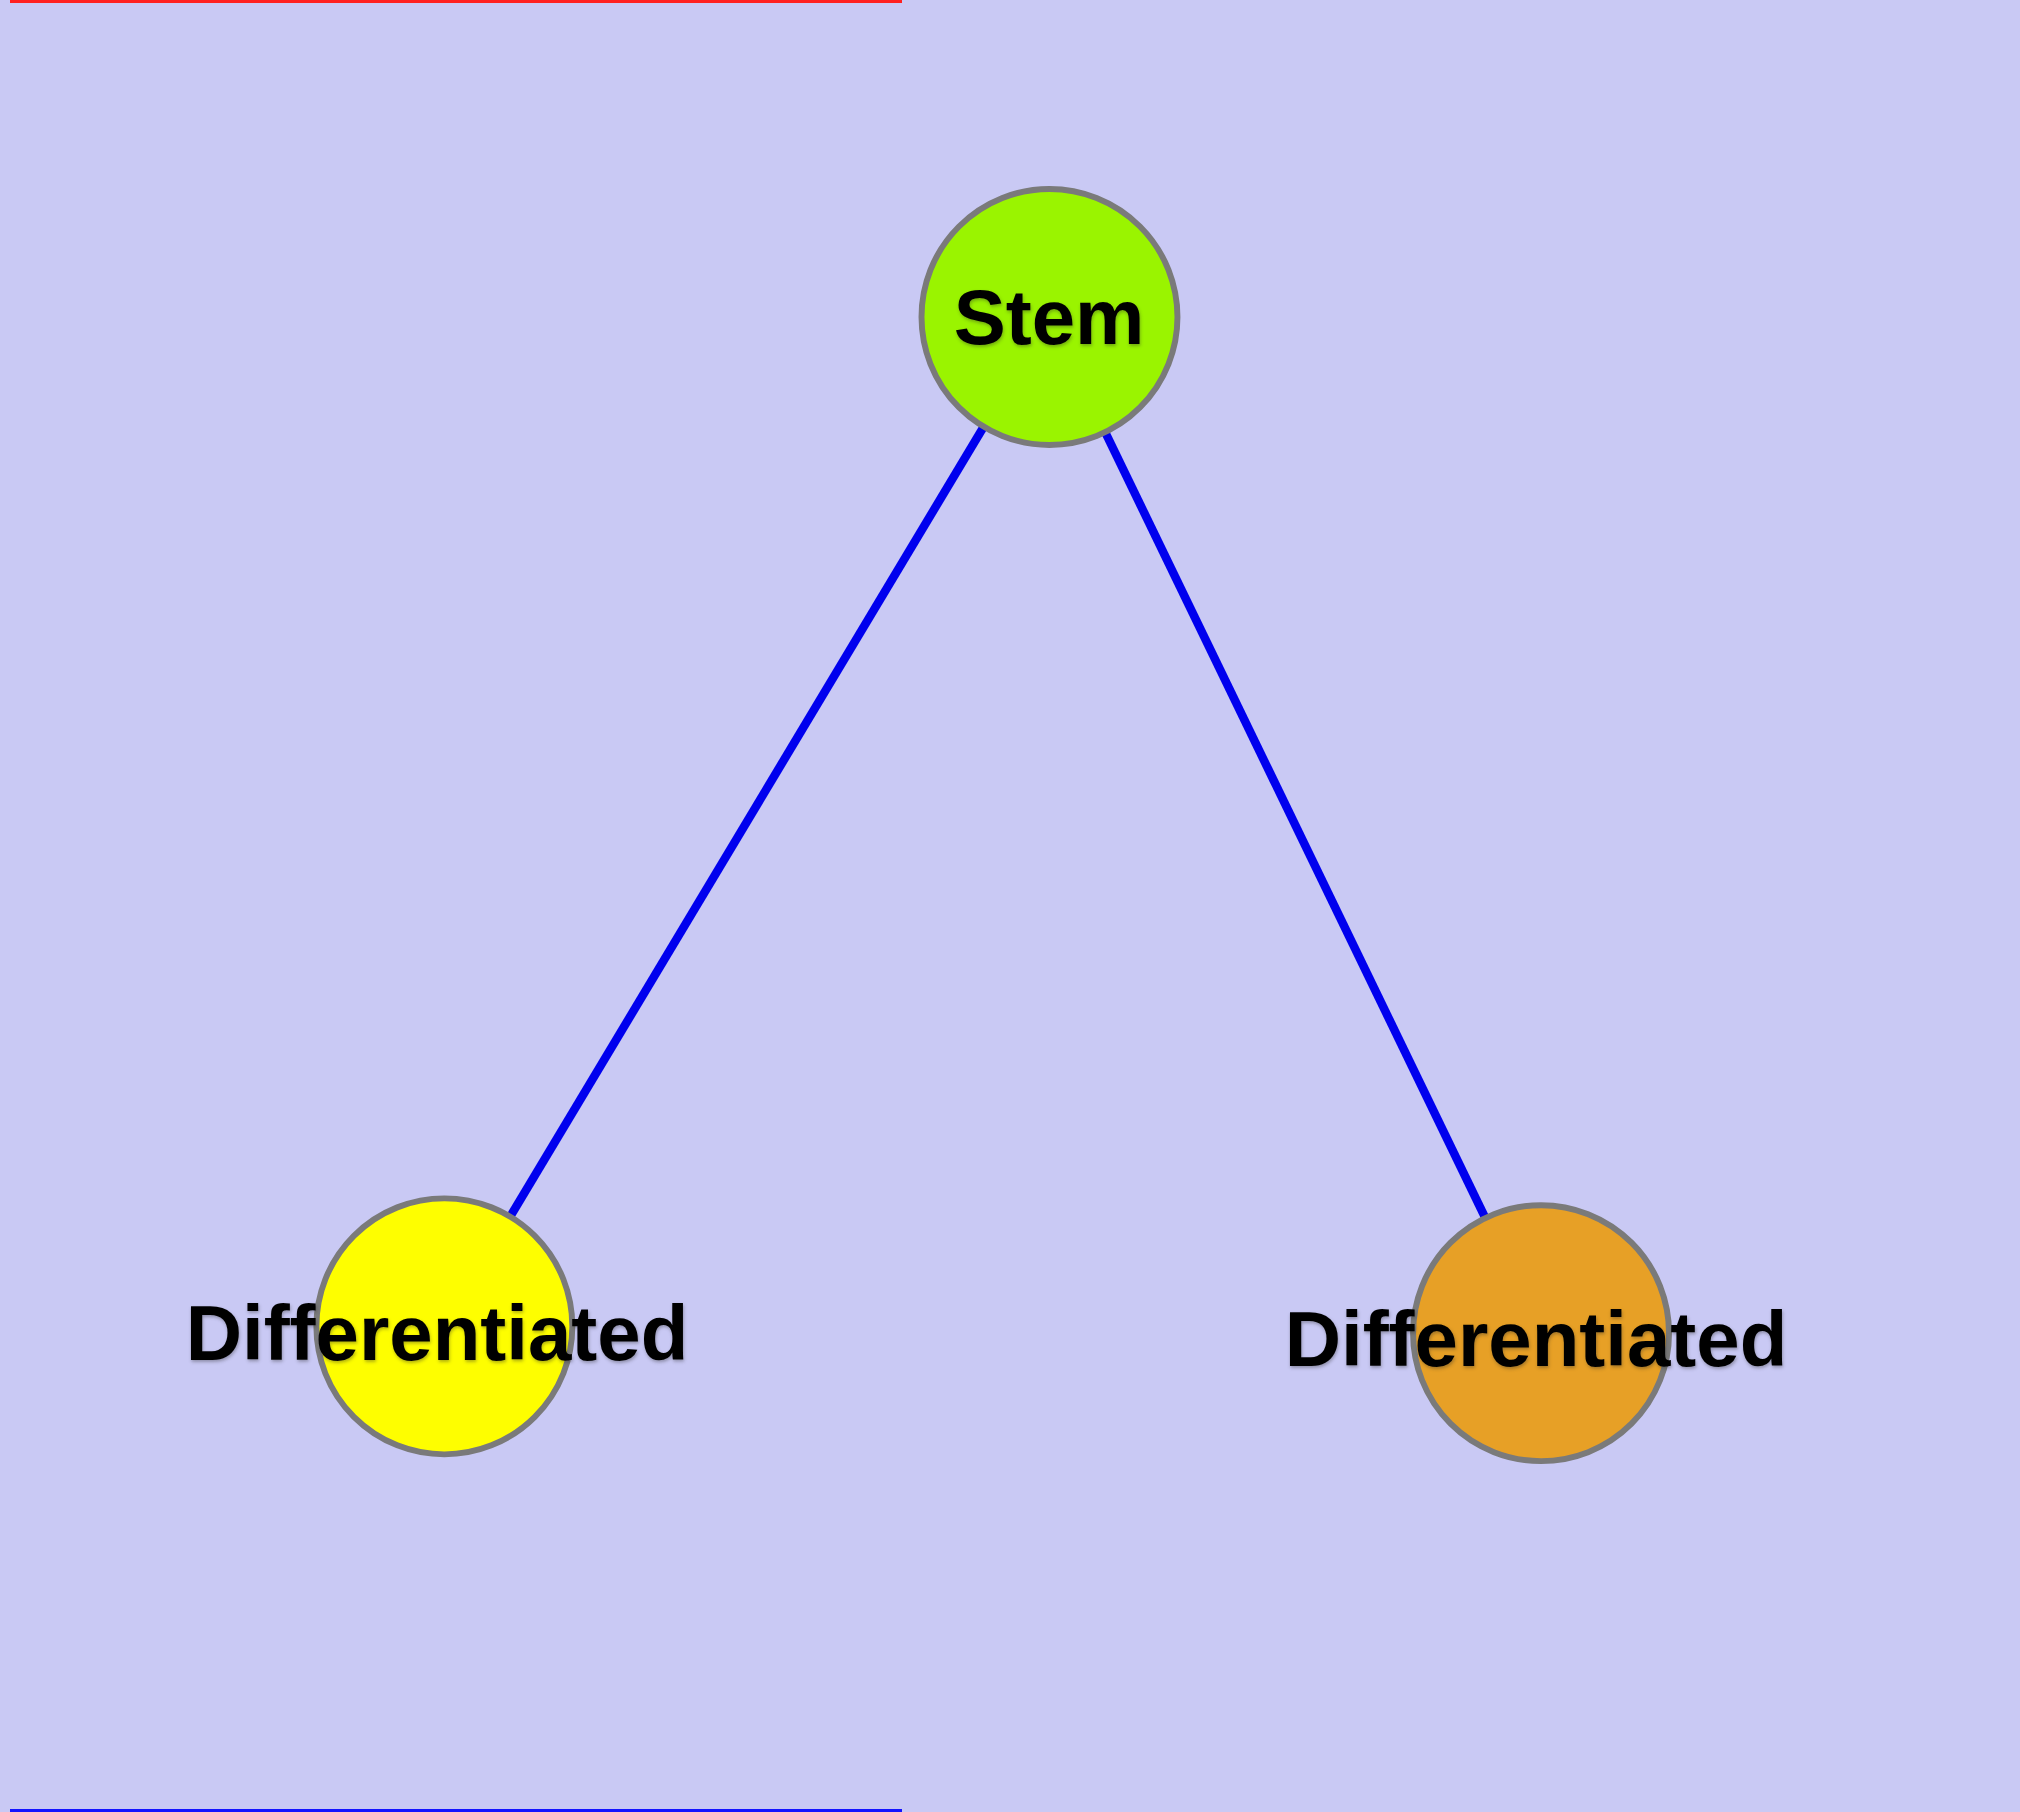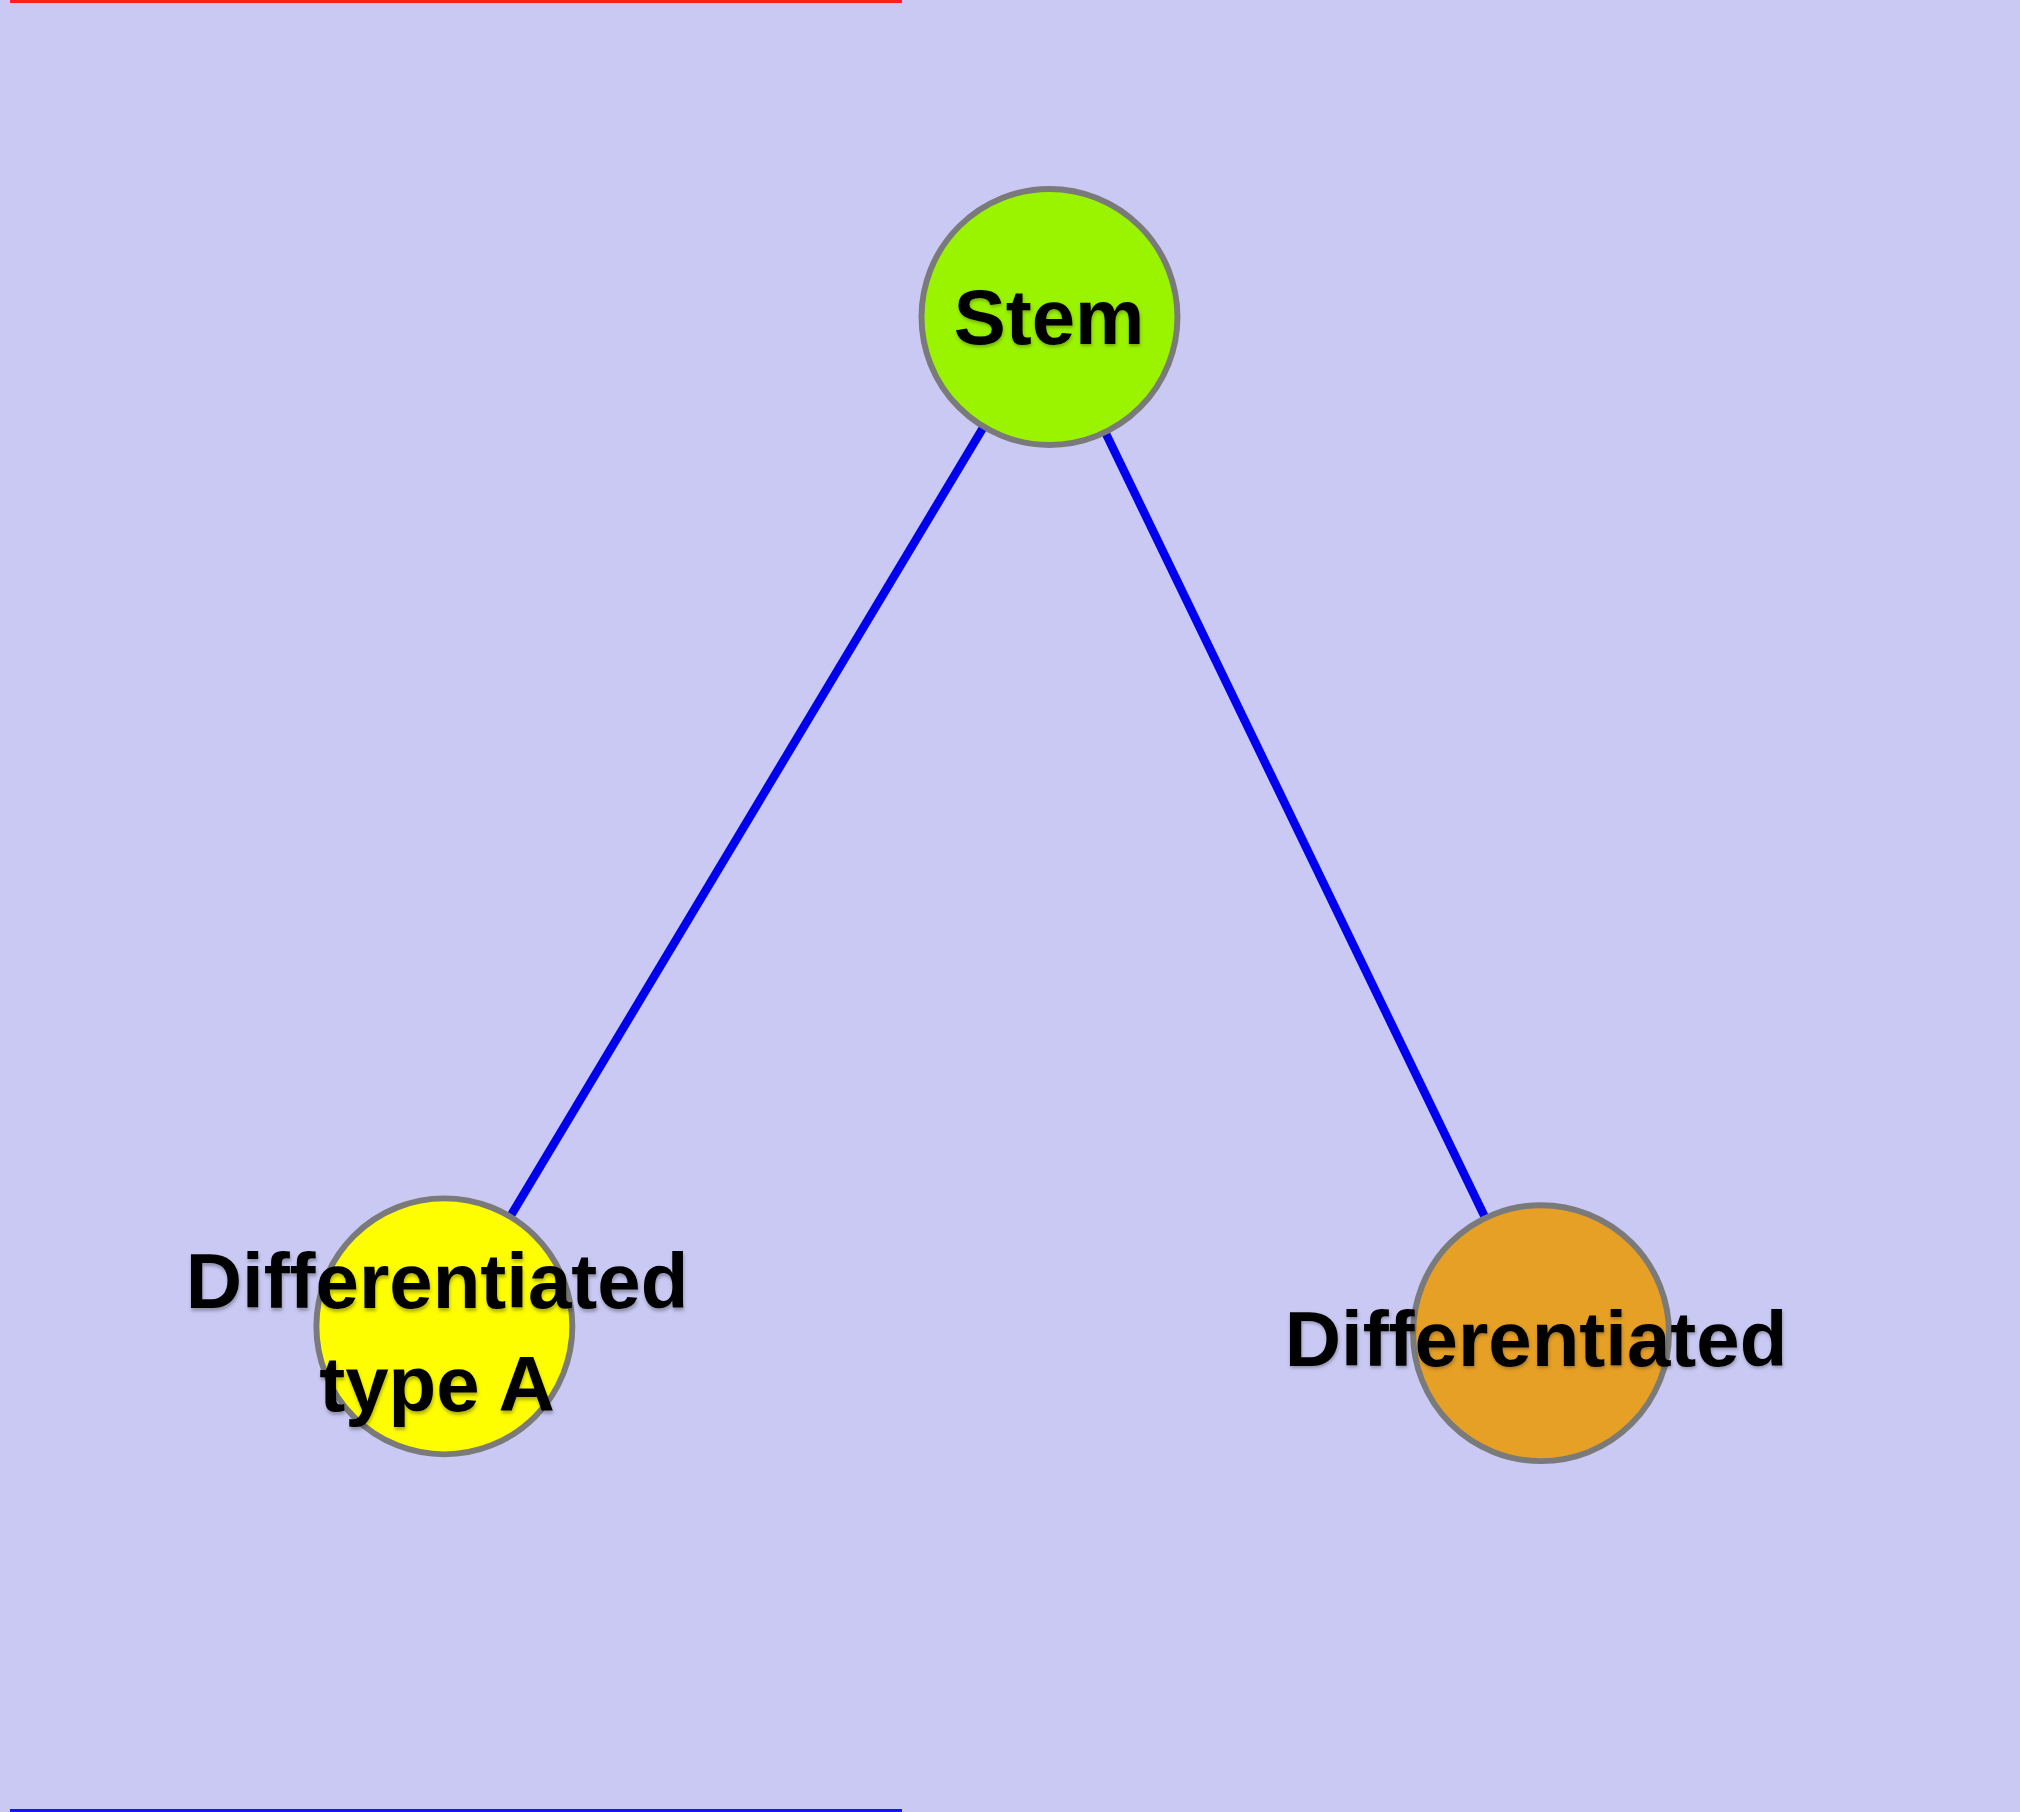--- a/index.html
+++ b/index.html
@@ -58,21 +58,20 @@
     <circle cx="524" cy="1565" r="151" stroke-width="7" fill="#FEFE00" stroke="#7A7A7A"></circle>
     <circle cx="1818" cy="1573" r="151" stroke-width="7" fill="#E7A026" stroke="#7A7A7A"></circle>
   </svg>
 
   <div class="node-label" style="left:1049px; top:317px;">
     <span class="label-line">Stem</span>
   </div>
 
   <div class="node-label" style="left:437px; top:1333px;">
     <span class="label-line">Differentiated</span>
-    <span class="label-line">type A</span>
   </div>
 
   <div class="node-label" style="left:1536px; top:1339px;">
     <span class="label-line">Differentiated</span>
   </div>
 
   <div id="top-accent-line" class="accent-line" style="background: rgb(255, 32, 32);"></div>
   <div id="bottom-accent-line" class="accent-line" style="background: rgb(20, 20, 255);"></div>
 
 </div>

